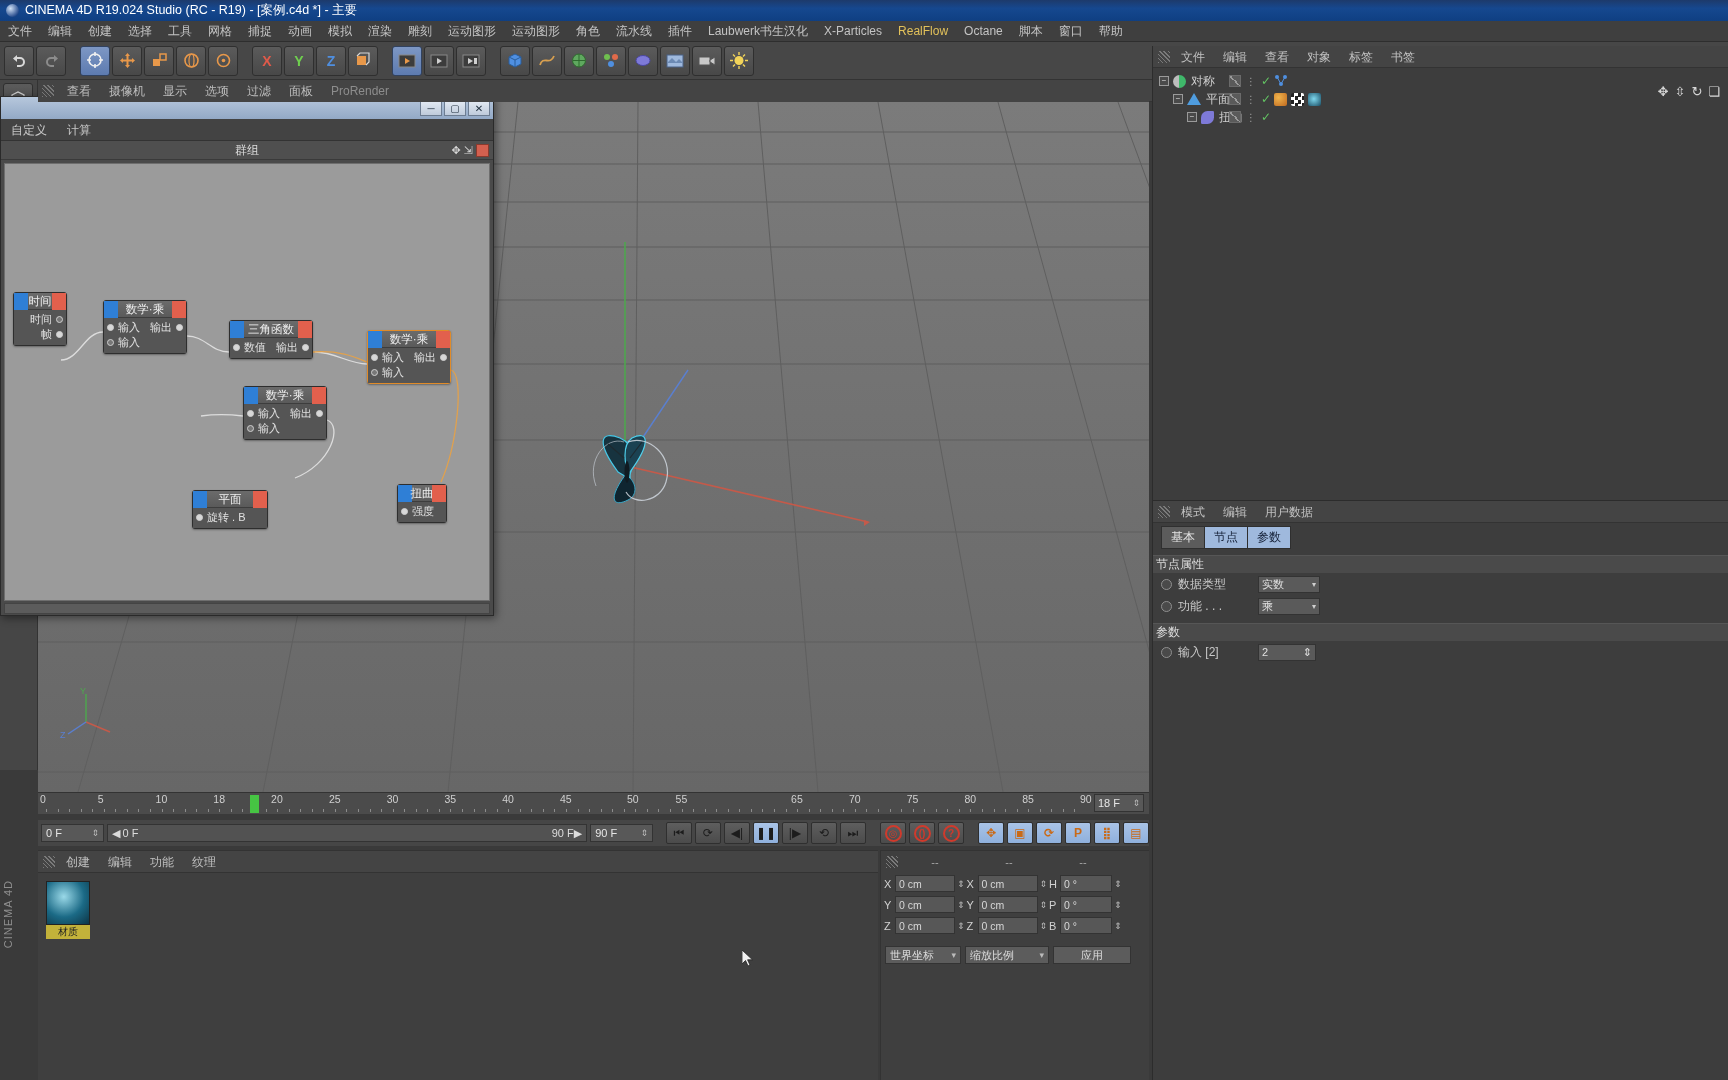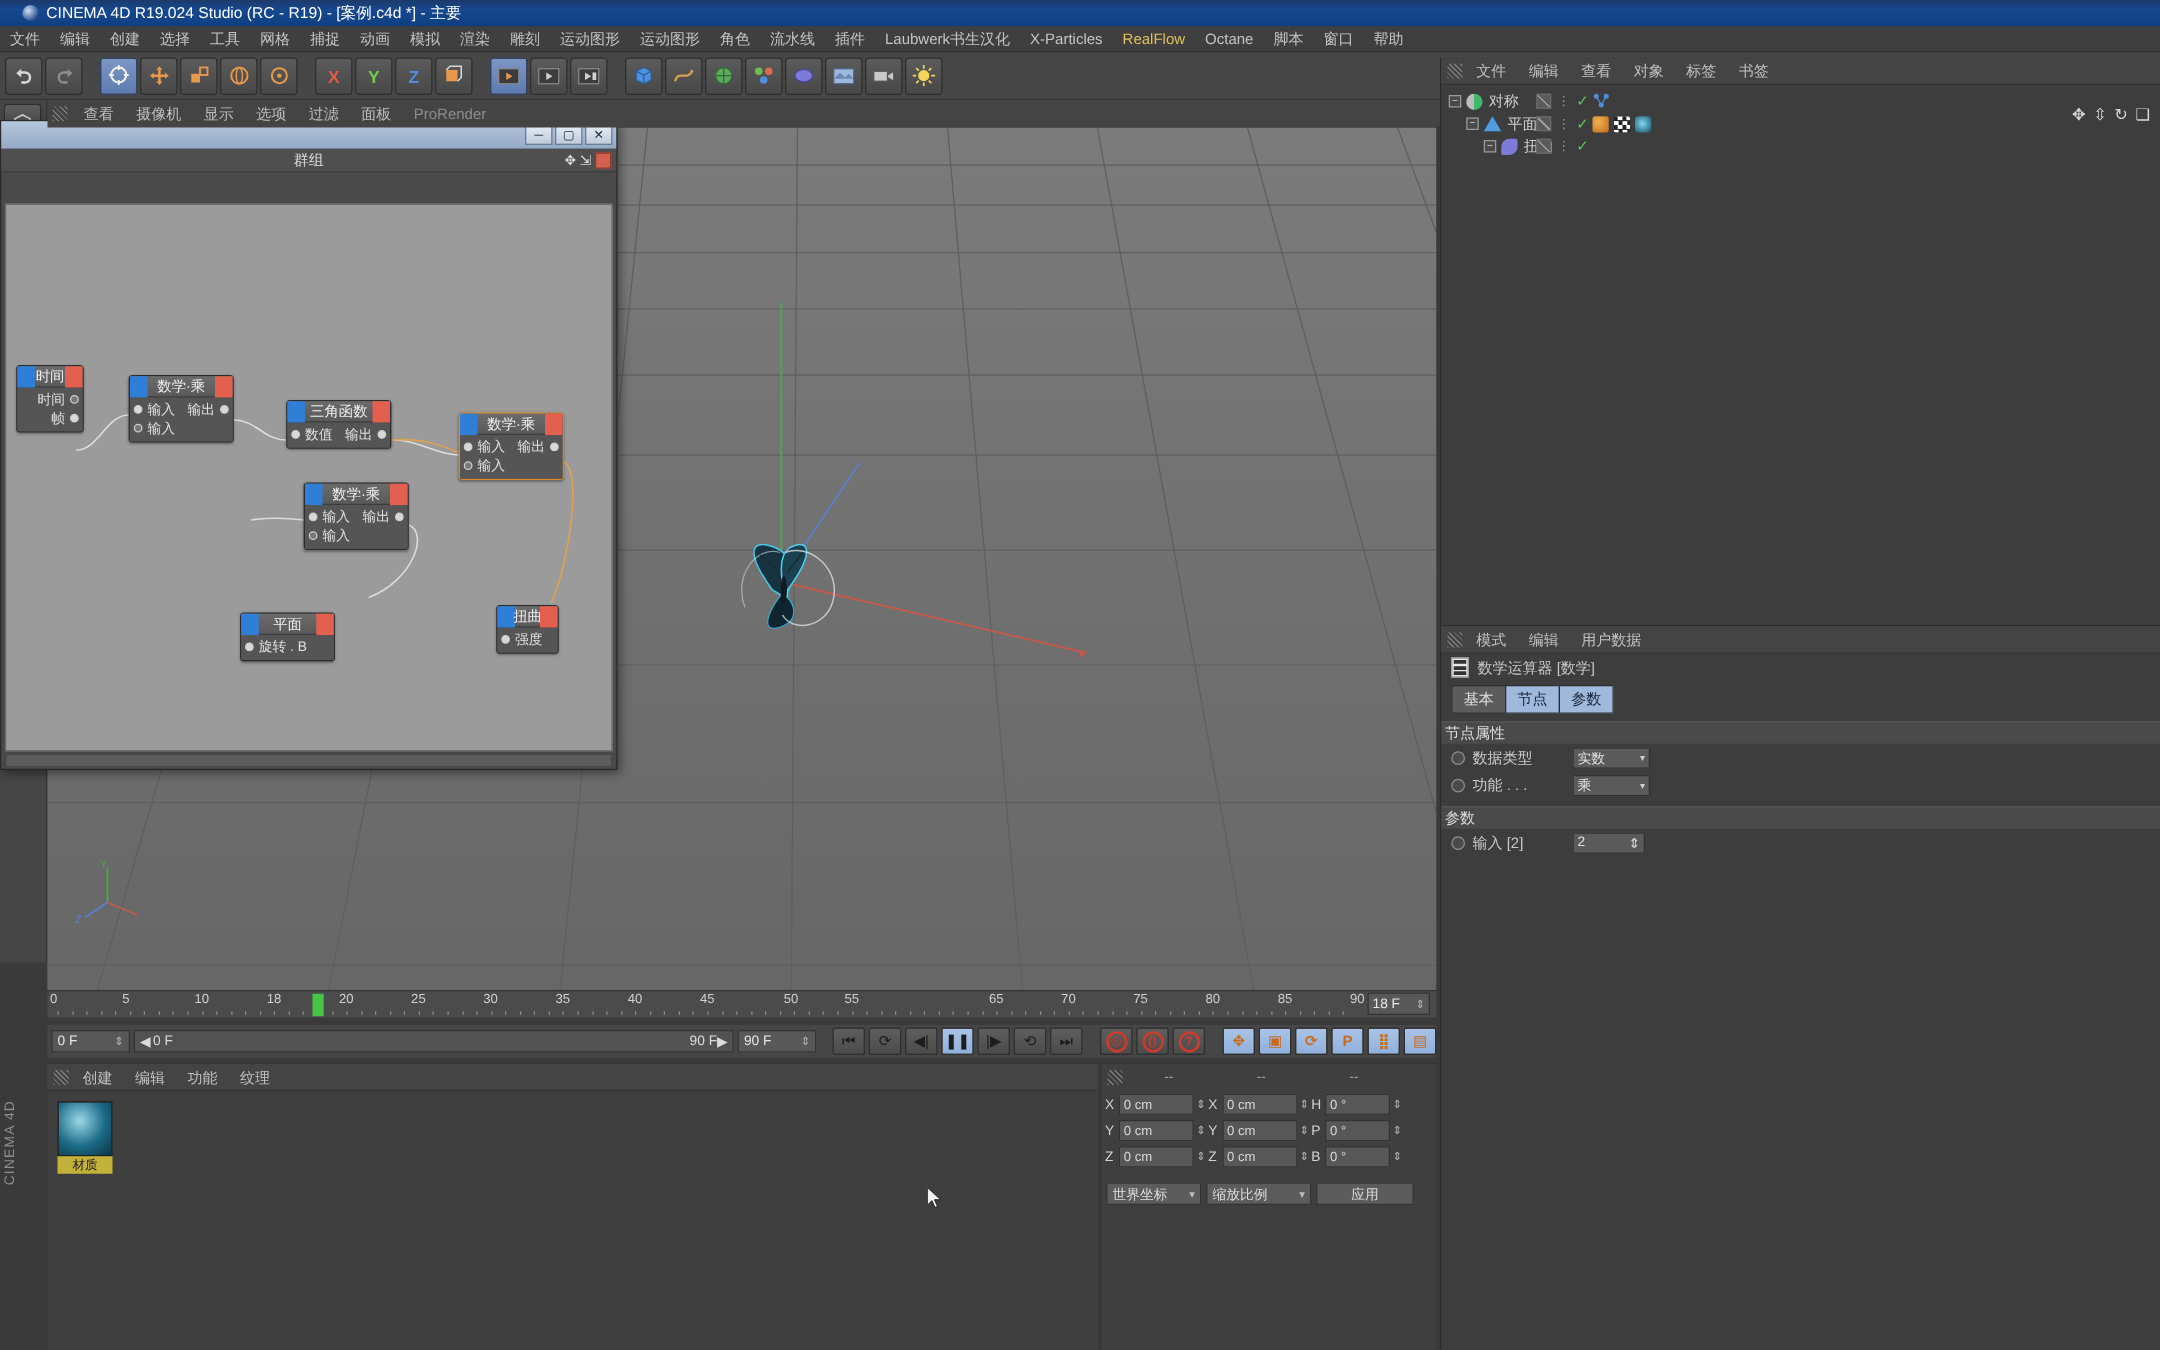--- a/index.html
+++ b/index.html
@@ -8,21 +8,21 @@
     font-family: "Liberation Sans", "DejaVu Sans", sans-serif;
     background:#3a3a3a; color:#c8c8c8; font-size:12px;
     -webkit-font-smoothing:antialiased;
   }
   #app { position:relative; width:1728px; height:1080px; }
 
   
   .titlebar {
     position:absolute; left:0; top:0; width:1728px; height:21px;
     background:linear-gradient(to bottom,#1d3a6b 0%, #16488f 40%, #0f3f82 100%);
-    display:flex; align-items:center; padding-left:18px; color:#fff;
+    display:flex; align-items:center; padding-left:6px; color:#fff;
     font-size:12.5px;
   }
   .titlebar .winicon {
     width:13px;height:13px;border-radius:50%;
     background:radial-gradient(circle at 35% 35%, #cfe0f5, #2a4f8f 70%, #12294d);
     margin-right:6px; flex:none;
   }
 
   
   .menubar {
@@ -477,20 +477,24 @@
       <text x="2" y="56" fill="#5a7fd0" font-size="9" font-family="Liberation Sans">Z</text>
     </svg>
   </div>
 
   <div class="xp">
     <div class="xp-title">
       <div class="wbtn">─</div>
       <div class="wbtn">▢</div>
       <div class="wbtn">✕</div>
     </div>
+    <div class="xp-menu" id="xpmenu">
+        <div class="xmi">自定义</div>
+        <div class="xmi">计算</div>
+      </div>
     <div class="xp-group">
       <span>群组</span>
       <div class="gicons">
         <span class="gicon-move">✥</span>
         <span class="gicon-move">⇲</span>
         <div class="gicon-red"></div>
       </div>
     </div>
 
     <div class="xp-canvas" id="xpcanvas">
@@ -700,28 +704,20 @@
       </div>
   </div>
 
   <div class="attrmgr">
     <div class="panelmenu" id="attrmenu">
       <div class="dots"></div>
     <div class="pmi">模式</div>
         <div class="pmi">编辑</div>
         <div class="pmi">用户数据</div>
       </div>
-    <div class="attrtitle">
-      <div class="calcicon">
-          <i></i>
-          <i></i>
-          <i></i>
-        </div>
-      <span>数学运算器 [数学]</span>
-    </div>
     <div class="tabs" id="attrtabs">
         <div class="tab">基本</div>
         <div class="tab sel">节点</div>
         <div class="tab sel">参数</div>
       </div>
     <div id="attrsections">
         <div class="secbar">节点属性</div>
         <div class="prow">
           <span class="radio"></span>
           <span class="plabel">数据类型</span>

